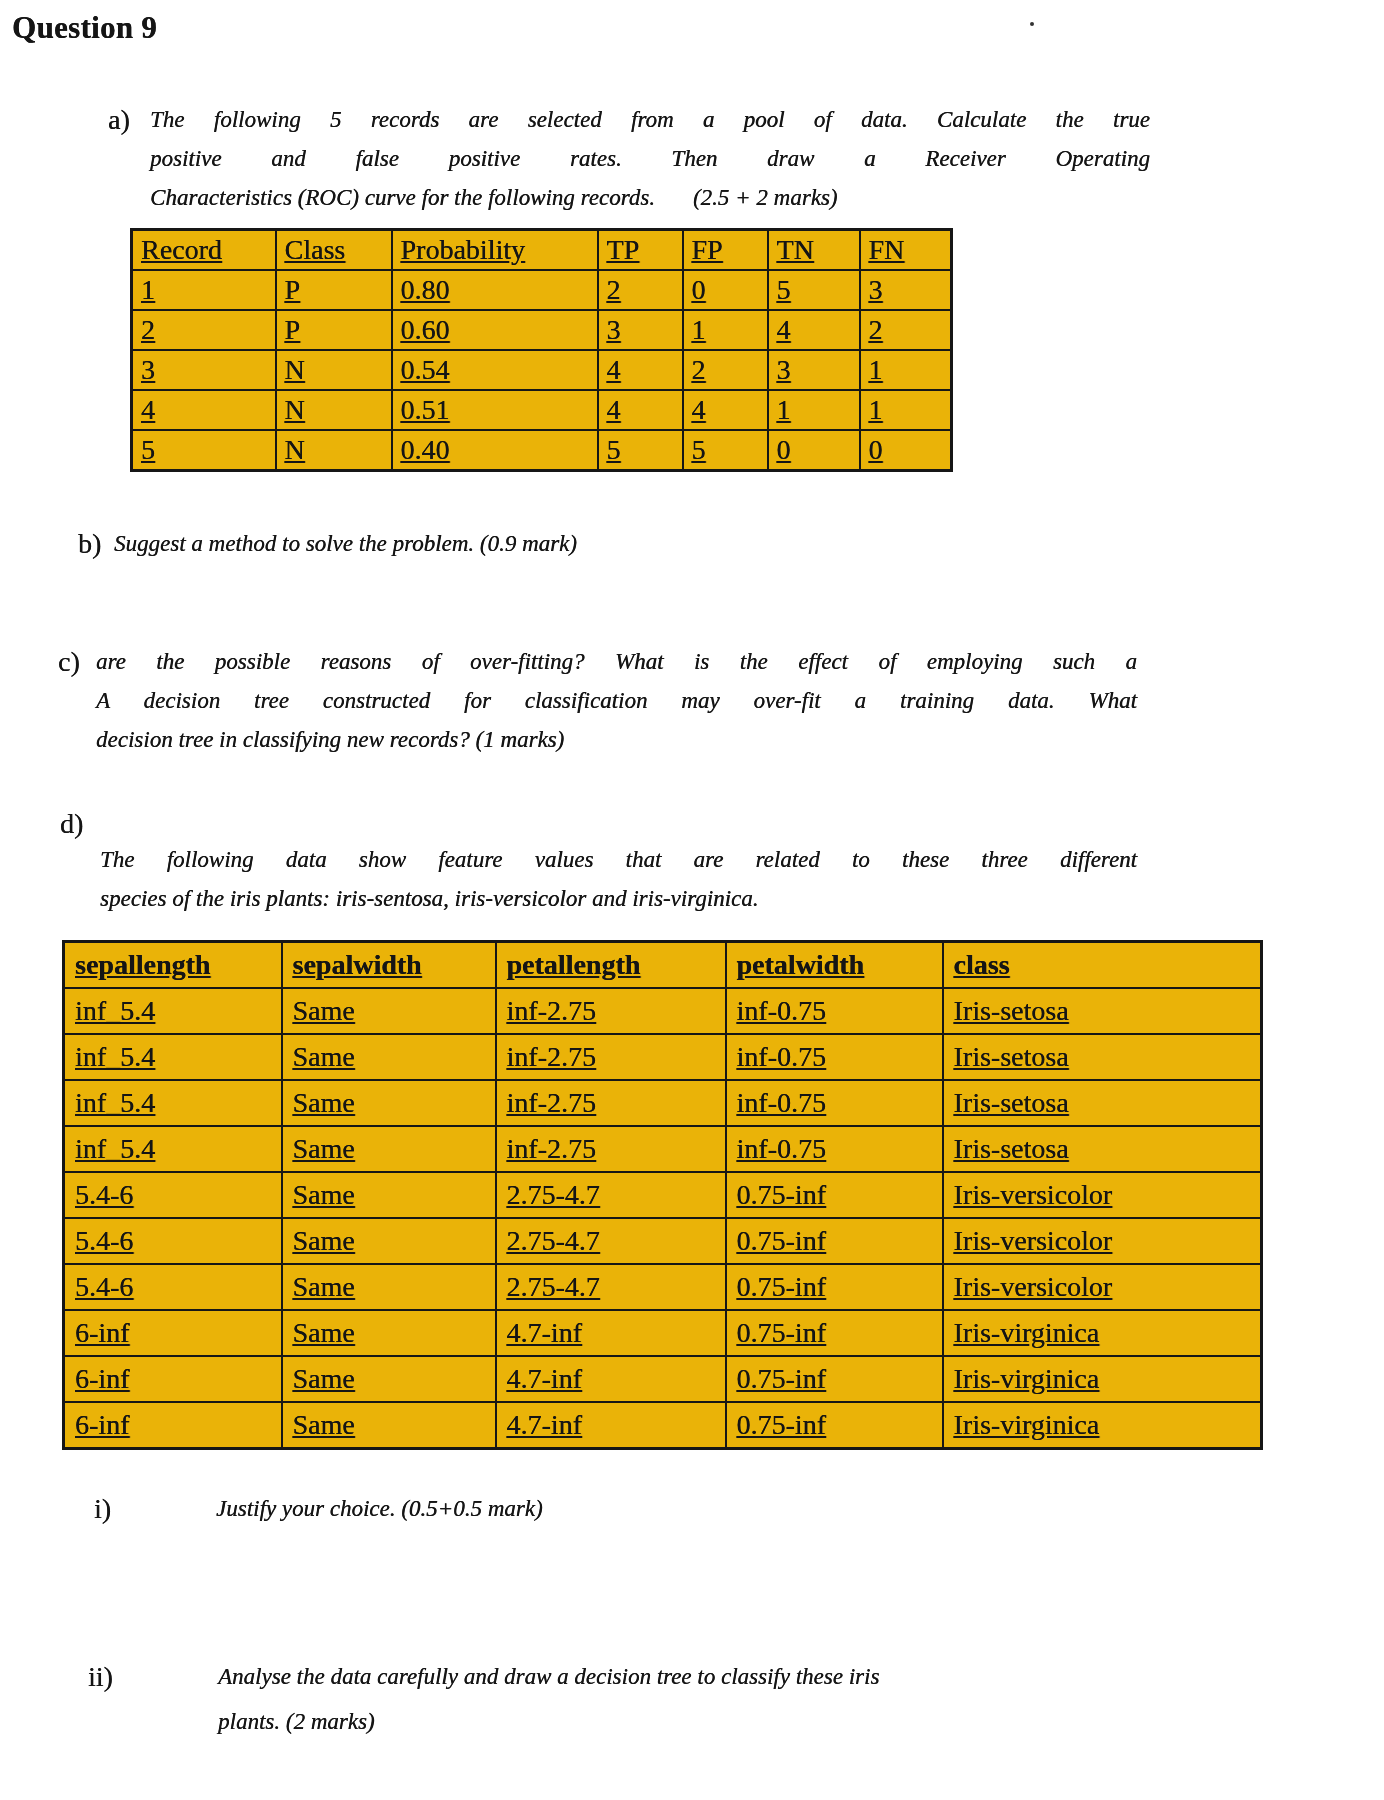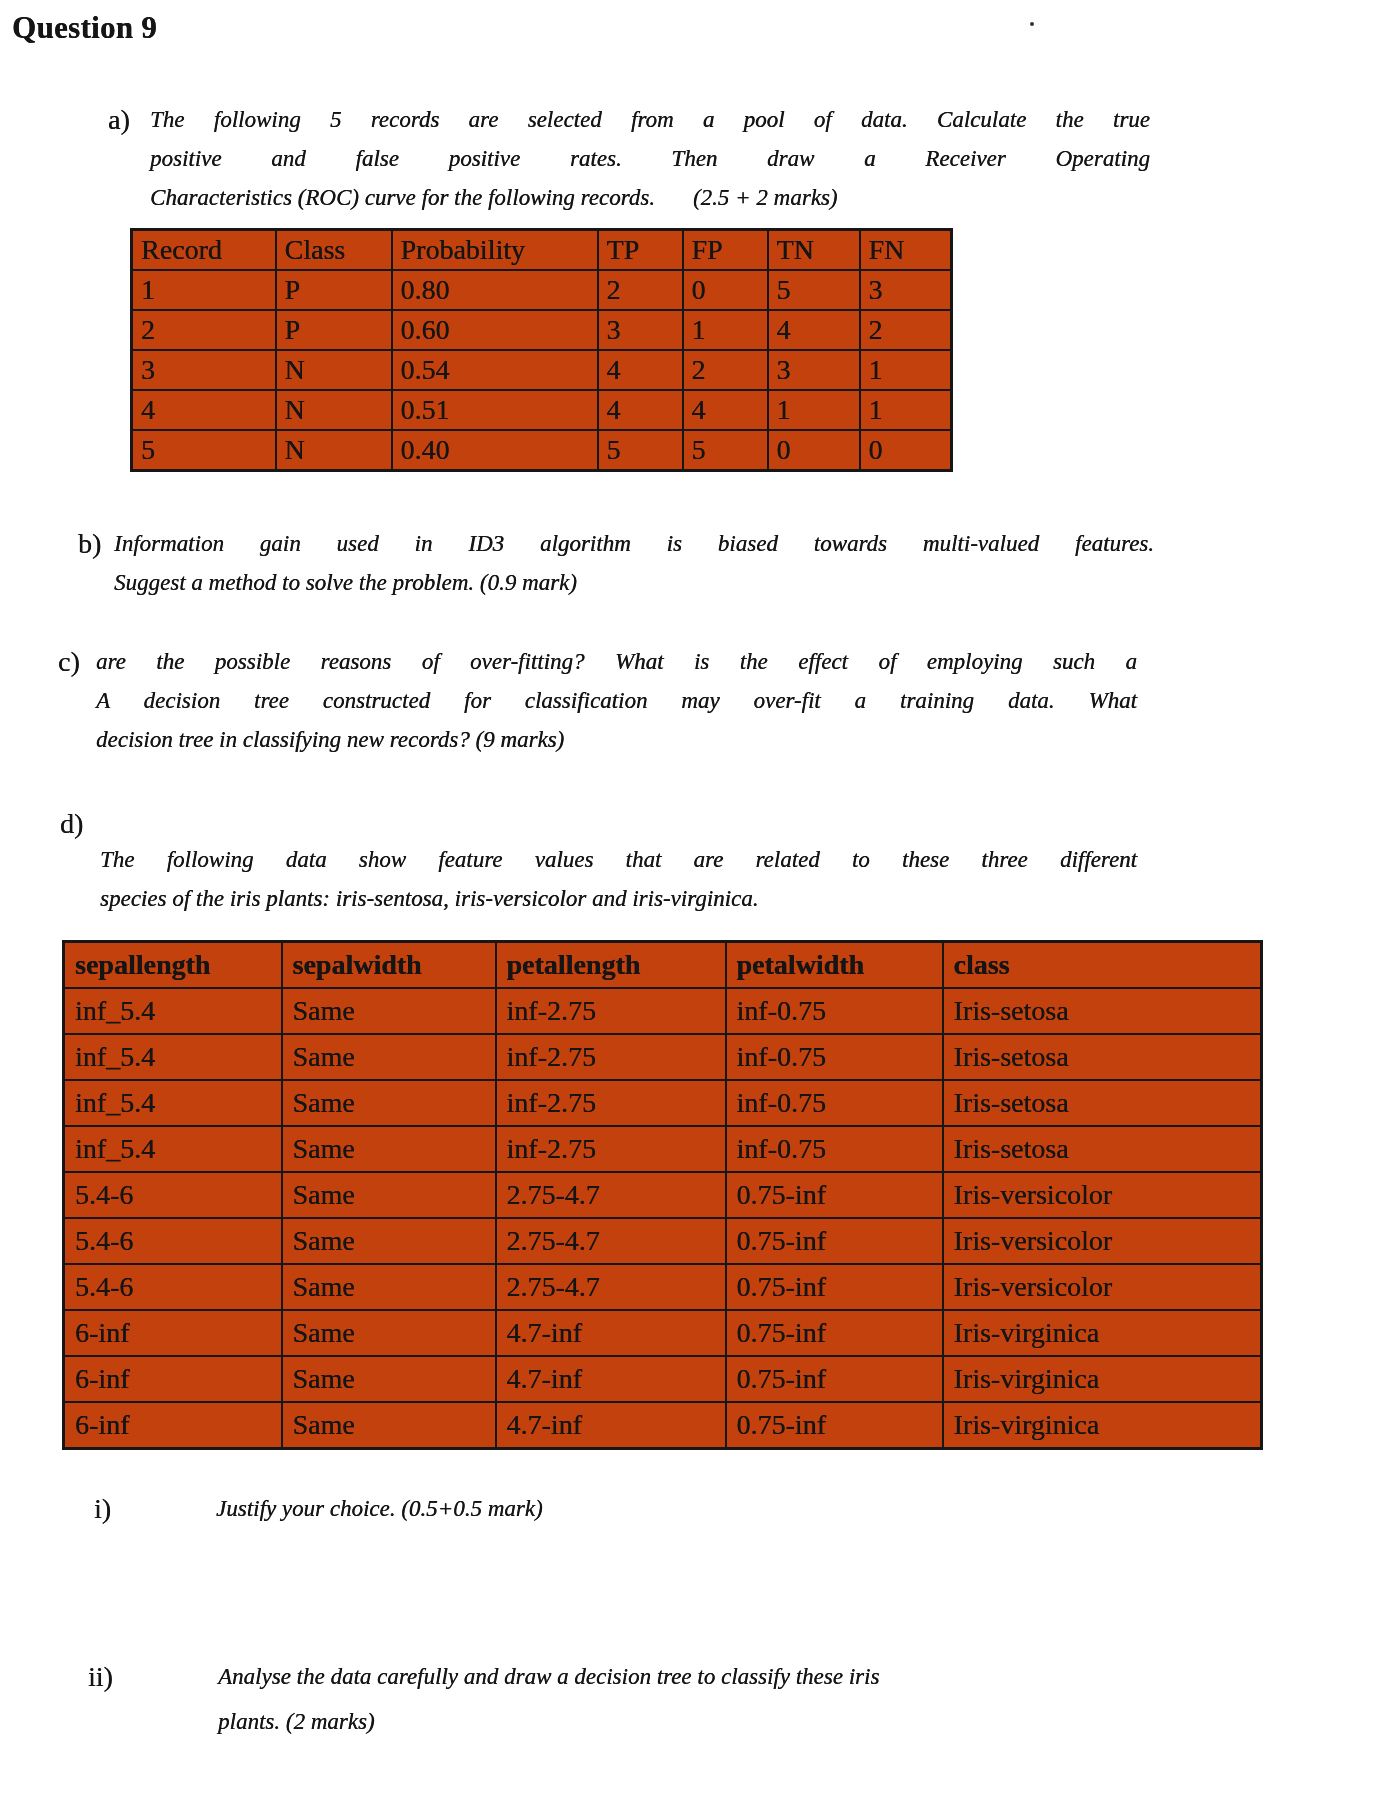--- a/index.html
+++ b/index.html
@@ -22,21 +22,21 @@
     letter-spacing: 0.3px;
   }
   .sec { position: absolute; left: 0; width: 1384px; }
   .sec-label { position: absolute; font-size: 28px; line-height: 39px; }
   .sec-text { position: absolute; }
   .line { font-size: 23px; line-height: 39px; white-space: nowrap; font-style: italic; }
   .jl { text-align: justify; text-align-last: justify; }
   .tall .line { line-height: 45px; }
   .marks { display: inline-block; margin-left: 38px; }
 
-  table { position: absolute; border-collapse: collapse; table-layout: fixed; background: #c2410c; }
+  table { position: absolute; border-collapse: collapse; table-layout: fixed; background: #eab308; text-decoration: underline; }
   table, th, td { border: 2px solid #161616; }
   table { border-width: 3px; }
   th, td {
     font-size: 28px;
     text-align: left;
     vertical-align: middle;
     overflow: hidden;
     white-space: nowrap;
   }
   #roc-table { left: 130px; top: 228px; width: 820px; }
@@ -135,31 +135,30 @@
           <td>5</td>
           <td>0</td>
           <td>0</td>
         </tr>
       </tbody>
     </table>
 
   <div class="sec" style="top:524px;">
     <span class="sec-label" style="left:78px;">b)</span>
     <div class="sec-text" style="left:114px; width:1040px;">
-      <div class="line jl">Information gain used in ID3 algorithm is biased towards multi-valued features.</div>
       <div class="line">Suggest a method to solve the problem. (0.9 mark)</div>
     </div>
   </div>
 
   <div class="sec" style="top:642px;">
     <span class="sec-label" style="left:58px;">c)</span>
     <div class="sec-text" style="left:96px; width:1041px;">
       <div class="line jl">are the possible reasons of over-fitting? What is the effect of employing such a</div>
       <div class="line jl">A decision tree constructed for classification may over-fit a training data. What</div>
-      <div class="line">decision tree in classifying new records? (9 marks)</div>
+      <div class="line">decision tree in classifying new records? (1 marks)</div>
     </div>
   </div>
 
   <div class="sec" style="top:804px;">
     <span class="sec-label" style="left:60px;">d)</span>
     <div class="sec-text" style="left:100px; width:1037px;margin-top:36px;">
       <div class="line jl">The following data show feature values that are related to these three different</div>
       <div class="line">species of the iris plants: iris-sentosa, iris-versicolor and iris-virginica.</div>
     </div>
   </div>

